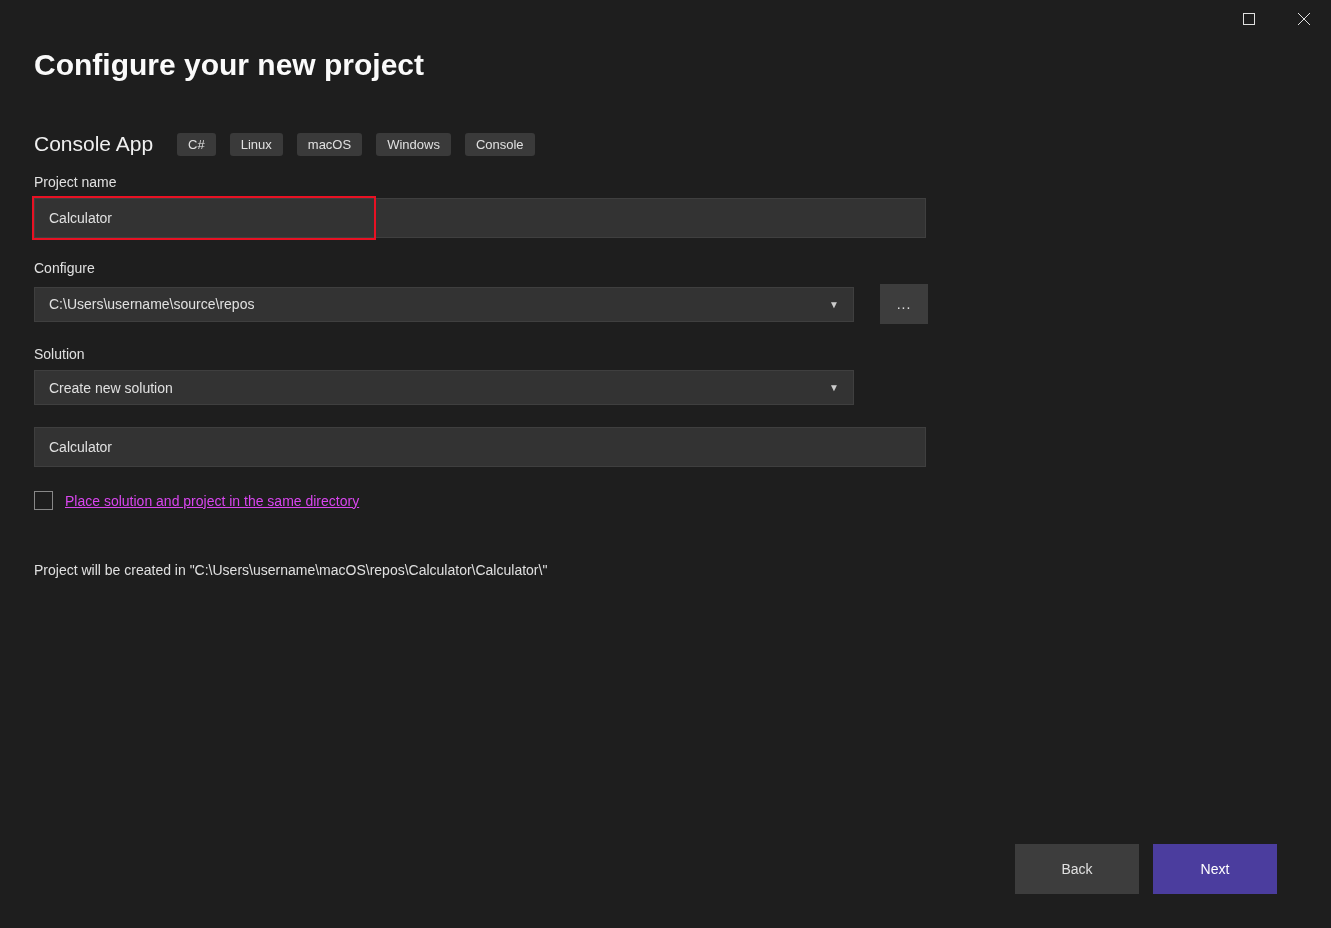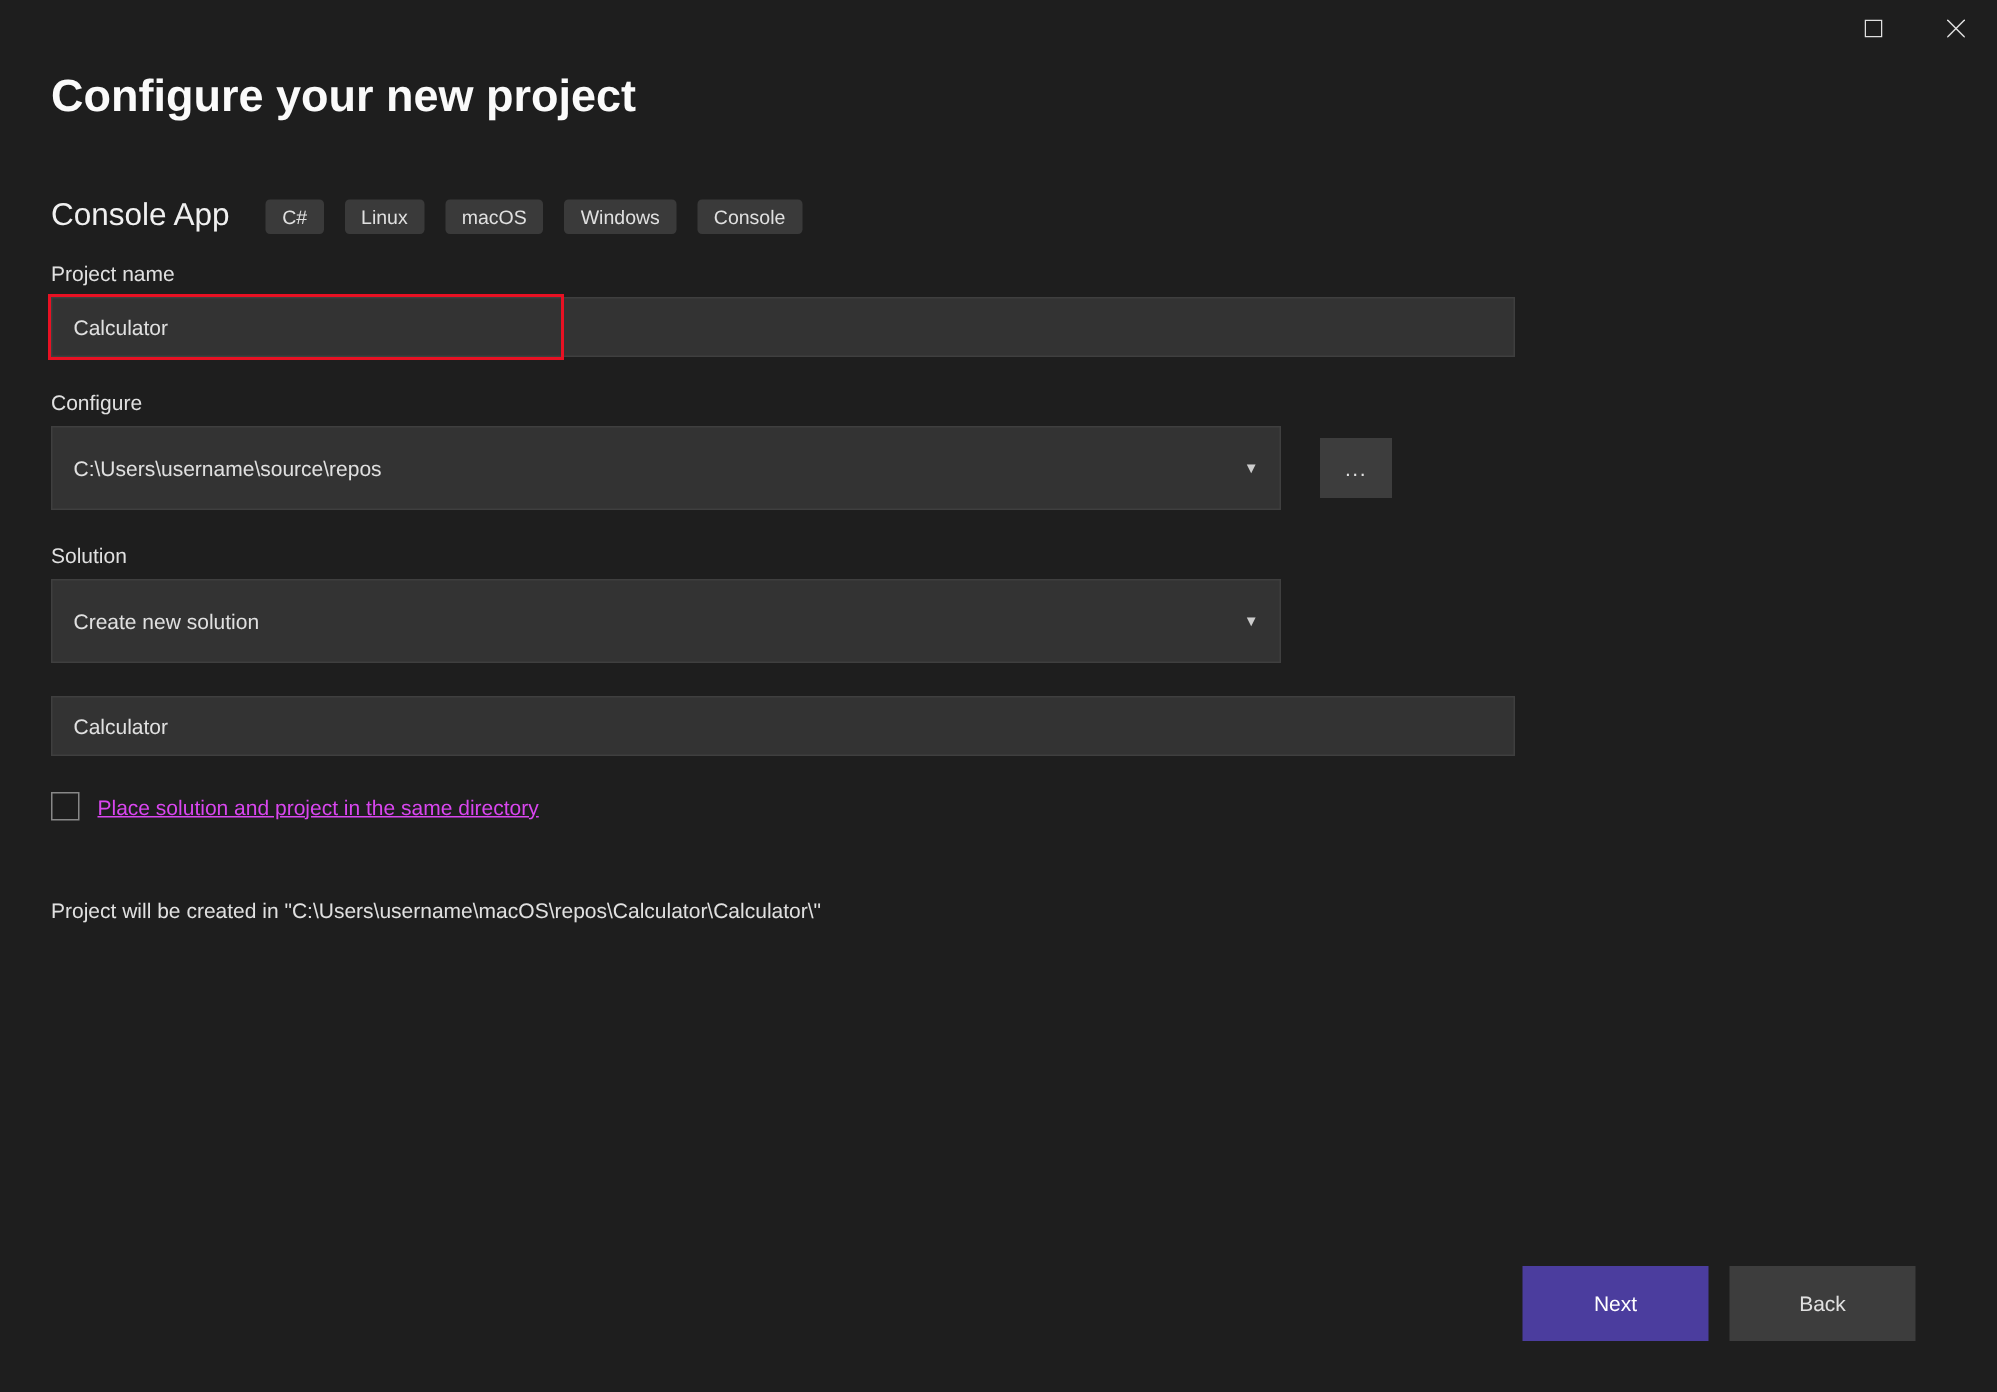--- a/index.html
+++ b/index.html
@@ -68,21 +68,21 @@
     }
     .field-label {
       font-size: 14px;
       color: #e0e0e0;
       margin-bottom: 8px;
       display: flex;
       align-items: center;
       gap: 8px;
     }
     .text-input {
-      width: 976px;
+      width: 892px;
       height: 40px;
       background-color: #333333;
       border: 1px solid #3f3f3f;
       color: #e0e0e0;
       padding: 0 14px;
       font-size: 14px;
       font-family: inherit;
       outline: none;
     }
     .highlighted-box {
@@ -90,21 +90,21 @@
       border: 2px solid #e81123;
       pointer-events: none;
     }
     .location-row {
       display: flex;
       gap: 26px;
       align-items: center;
     }
     .dropdown {
       width: 820px;
-      height: 56px;
+      height: 35px;
       background-color: #333333;
       border: 1px solid #3f3f3f;
       color: #e0e0e0;
       padding: 0 14px;
       font-size: 14px;
       display: flex;
       align-items: center;
       justify-content: space-between;
       cursor: pointer;
       position: relative;
@@ -258,15 +258,15 @@
 
   <div class="checkbox-row">
     <div class="checkbox"></div>
     <span class="checkbox-label">Place solution and project in the same directory</span>
   </div>
 
   <div class="info-text">Project will be created in "C:\Users\username\macOS\repos\Calculator\Calculator\"</div>
 </div>
 
 <div class="footer">
+  <button class="footer-btn back-btn">Back</button>
   <button class="footer-btn next-btn">Next</button>
-  <button class="footer-btn back-btn">Back</button>
 </div>
 
 </body></html>

